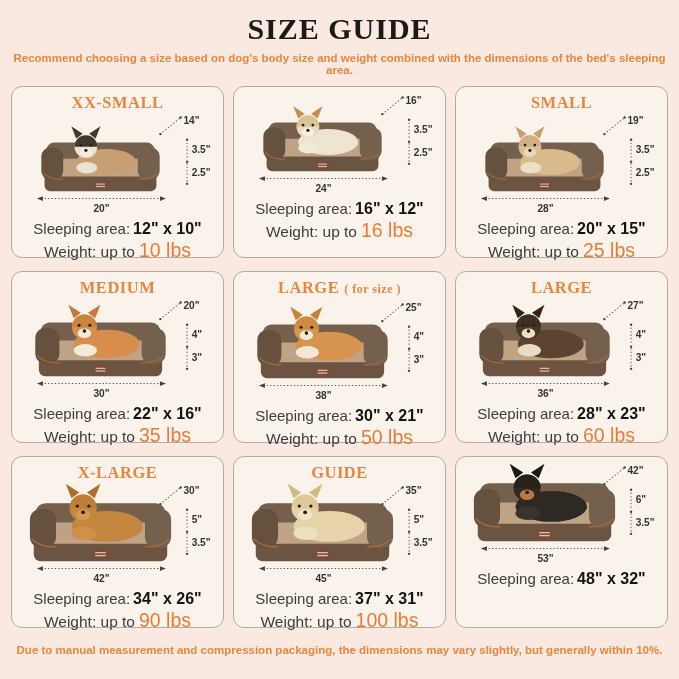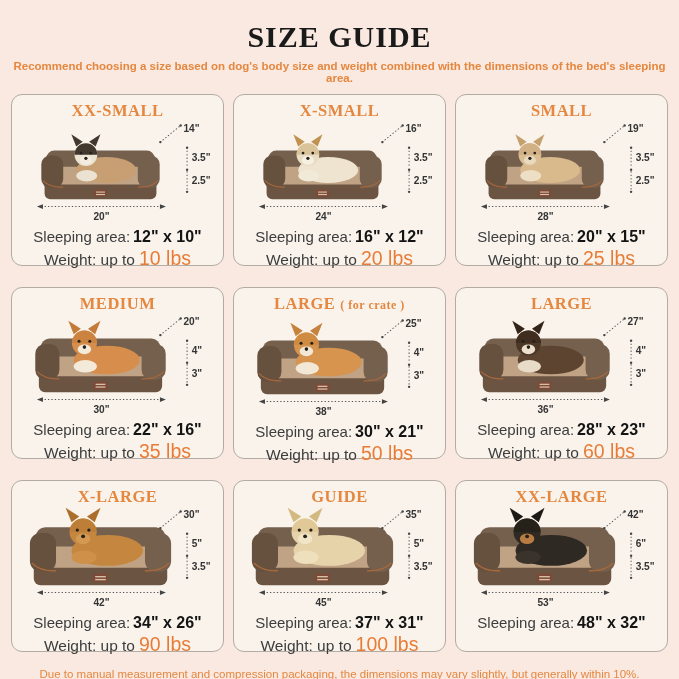--- a/index.html
+++ b/index.html
@@ -2,34 +2,34 @@
 <html style="--c-background: #f9e9e0; --c-card-bg: #f9f3ec; --c-card-border: #b3aca5; --c-accent: #e5873f; --c-weight-orange: #e87c36; --c-title: #1a1a1a; --c-text: #3d3d3d; --c-dim-text: #333333; --bed-bolster: #75604e; --bed-bolster-dark: #66513f; --bed-base: #6b5542; --bed-cushion: #c0a284; --bed-trim: #a8683c; --bed-tag: #7d4a39;"><head>
 <meta charset="utf-8">
 <style>
   html,body{margin:0;padding:0;}
   body{
     width:679px;height:679px;overflow:hidden;
     background:var(--c-background,#f9e9e0);
     font-family:"Liberation Sans",sans-serif;
     -webkit-font-smoothing:antialiased;
   }
-  .page{width:679px;height:551px;box-sizing:border-box;padding-top:18px;}
+  .page{width:679px;height:551px;box-sizing:border-box;padding-top:10px;}
   h1.title{
     margin:2px 0 0;text-align:center;
     font-family:"Liberation Serif",serif;font-weight:700;
     font-size:30px;letter-spacing:1px;color:var(--c-title,#1a1a1a);
   }
   .subtitle{
     margin:6px 3px 0;text-align:center;font-weight:700;
     font-size:11.5px;color:var(--c-accent,#e5873f);
   }
   .grid{
     margin:10px 11px 16px;display:grid;
     grid-template-columns:repeat(3,1fr);
-    gap:21px 9px;
+    gap:13px 9px;
   }
   .card{
     box-sizing:border-box;height:172px;
     background:var(--c-card-bg,#f9f3ec);
     border:1px solid var(--c-card-border,#b5aea7);
     border-radius:11px;text-align:center;
     padding:5px 3px 6px;display:flex;flex-direction:column;
   }
   .card-title{
     margin:1px 0 0;font-family:"Liberation Serif",serif;font-weight:700;
@@ -43,21 +43,21 @@
   .bed-group{transform-origin:83px 86px;}
   .dim line{stroke:#555;stroke-width:1.1;stroke-dasharray:.6 3.1;stroke-linecap:round;}
   .dim circle{fill:#444;}
   .dimtext{font-family:"Liberation Sans",sans-serif;font-size:11px;font-weight:600;fill:var(--c-dim-text,#333);}
   .dimtext.mid{text-anchor:middle;}
   .sleep{margin:2px 0 0;font-size:15px;color:var(--c-text,#3d3d3d);line-height:19px;}
   .sleep .val{color:#141414;font-weight:700;font-size:16px;margin-left:3px;}
   .weight{margin:1px 0 0;font-size:15.5px;color:var(--c-text,#3d3d3d);line-height:22px;}
   .weight .wval{color:var(--c-weight-orange,#e87c36);font-weight:400;font-size:19.5px;margin-left:4px;}
   .footer{
-    margin:13px 0 0;text-align:center;font-weight:400;
+    margin:13px 0 0;text-align:center;font-weight:700;
     font-size:11.5px;color:var(--c-accent,#e5873f);
   }
 </style>
 </head>
 <body>
 
 <div class="page">
   <h1 class="title">SIZE GUIDE</h1>
   <p class="subtitle">Recommend choosing a size based on dog's body size and weight combined with the dimensions of the bed's sleeping area.</p>
   <div class="grid" id="grid">
@@ -110,21 +110,20 @@
           <path d="M154 94 l-6.5 -2.5 v5 Z" fill="#444" stroke="none"></path>
         </g>
         <text class="dimtext mid" x="84" y="109">20"</text>
       </svg>
     </div>
     <p class="sleep"><span class="lbl">Sleeping area:</span><b class="val">12" x 10"</b></p>
     <p class="weight"><span class="lbl">Weight: up to</span><b class="wval">10 lbs</b></p>
   </section>
 
   <section class="card" style="--pet-body: #eee4cf; --pet-head: #e9dcc2; --pet-mask: #d9c49a; --pet-ear: #c1914f; --pet-muzzle: #f6f0e2; --pet-chest: #f2ead8;">
-    <h2 class="card-title"><span class="ct-main">X-SMALL</span></h2>
     <div class="scene">
       <svg viewBox="0 0 204 114" aria-hidden="true">
         <g class="bed-group" style="transform: scale(0.88);">
           <rect x="14" y="62" width="138" height="24" rx="7" fill="var(--bed-base)"></rect>
           <rect x="26" y="44" width="114" height="24" rx="7" fill="var(--bed-cushion)"></rect>
           <rect x="16" y="26" width="134" height="20" rx="10" fill="var(--bed-bolster)"></rect>
           <g>
             <ellipse cx="90" cy="50" rx="37" ry="16" fill="var(--pet-body)"></ellipse>
             <ellipse cx="66" cy="57" rx="13" ry="7" fill="var(--pet-chest)"></ellipse>
             <polygon points="53,21 47,6 61,15" fill="var(--pet-ear)"></polygon>
@@ -161,21 +160,21 @@
         <text class="dimtext" x="182" y="70">2.5"</text>
         <g class="dim">
           <line x1="19" y1="94" x2="149" y2="94"></line>
           <path d="M14 94 l6.5 -2.5 v5 Z" fill="#444" stroke="none"></path>
           <path d="M154 94 l-6.5 -2.5 v5 Z" fill="#444" stroke="none"></path>
         </g>
         <text class="dimtext mid" x="84" y="109">24"</text>
       </svg>
     </div>
     <p class="sleep"><span class="lbl">Sleeping area:</span><b class="val">16" x 12"</b></p>
-    <p class="weight"><span class="lbl">Weight: up to</span><b class="wval">20 lbs</b></p>
+    <p class="weight"><span class="lbl">Weight: up to</span><b class="wval">16 lbs</b></p>
   </section>
 
   <section class="card" style="--pet-body: #d9ba8c; --pet-head: #d9bd93; --pet-mask: #d0b084; --pet-ear: #c4a06c; --pet-muzzle: #e9d9bd; --pet-chest: #ecdfc6;">
     <h2 class="card-title"><span class="ct-main">SMALL</span></h2>
     <div class="scene">
       <svg viewBox="0 0 204 114" aria-hidden="true">
         <g class="bed-group" style="transform: scale(0.88);">
           <rect x="14" y="62" width="138" height="24" rx="7" fill="var(--bed-base)"></rect>
           <rect x="26" y="44" width="114" height="24" rx="7" fill="var(--bed-cushion)"></rect>
           <rect x="16" y="26" width="134" height="20" rx="10" fill="var(--bed-bolster)"></rect>
@@ -275,21 +274,21 @@
           <path d="M154 94 l-6.5 -2.5 v5 Z" fill="#444" stroke="none"></path>
         </g>
         <text class="dimtext mid" x="84" y="109">30"</text>
       </svg>
     </div>
     <p class="sleep"><span class="lbl">Sleeping area:</span><b class="val">22" x 16"</b></p>
     <p class="weight"><span class="lbl">Weight: up to</span><b class="wval">35 lbs</b></p>
   </section>
 
   <section class="card" style="--pet-body: #d6944e; --pet-head: #d6944e; --pet-mask: #cf8b42; --pet-ear: #c5823c; --pet-muzzle: #f3e8d5; --pet-chest: #f3e8d5;">
-    <h2 class="card-title"><span class="ct-main">LARGE</span><span class="ct-sub">( for crate )</span></h2>
+    <h2 class="card-title"><span class="ct-main">LARGE</span><span class="ct-sub">( for size )</span></h2>
     <div class="scene">
       <svg viewBox="0 0 204 114" aria-hidden="true">
         <g class="bed-group" style="transform: scale(0.97);">
           <rect x="14" y="62" width="138" height="24" rx="7" fill="var(--bed-base)"></rect>
           <rect x="26" y="44" width="114" height="24" rx="7" fill="var(--bed-cushion)"></rect>
           <rect x="16" y="26" width="134" height="20" rx="10" fill="var(--bed-bolster)"></rect>
           <g>
             <ellipse cx="90" cy="50" rx="37" ry="16" fill="var(--pet-body)"></ellipse>
             <ellipse cx="66" cy="57" rx="13" ry="7" fill="var(--pet-chest)"></ellipse>
             <polygon points="53,21 47,6 61,15" fill="var(--pet-ear)"></polygon>
@@ -495,21 +494,20 @@
           <path d="M154 94 l-6.5 -2.5 v5 Z" fill="#444" stroke="none"></path>
         </g>
         <text class="dimtext mid" x="84" y="109">45"</text>
       </svg>
     </div>
     <p class="sleep"><span class="lbl">Sleeping area:</span><b class="val">37" x 31"</b></p>
     <p class="weight"><span class="lbl">Weight: up to</span><b class="wval">100 lbs</b></p>
   </section>
 
   <section class="card" style="--pet-body: #2f2923; --pet-head: #2f2923; --pet-mask: #262119; --pet-ear: #1d1914; --pet-muzzle: #b87c42; --pet-chest: #3a332b;">
-    <h2 class="card-title"><span class="ct-main">XX-LARGE</span></h2>
     <div class="scene">
       <svg viewBox="0 0 204 114" aria-hidden="true">
         <g class="bed-group" style="transform: scale(1.05);">
           <rect x="14" y="62" width="138" height="24" rx="7" fill="var(--bed-base)"></rect>
           <rect x="26" y="44" width="114" height="24" rx="7" fill="var(--bed-cushion)"></rect>
           <rect x="16" y="26" width="134" height="20" rx="10" fill="var(--bed-bolster)"></rect>
           <g>
             <ellipse cx="90" cy="50" rx="37" ry="16" fill="var(--pet-body)"></ellipse>
             <ellipse cx="66" cy="57" rx="13" ry="7" fill="var(--pet-chest)"></ellipse>
             <polygon points="53,21 47,6 61,15" fill="var(--pet-ear)"></polygon>

